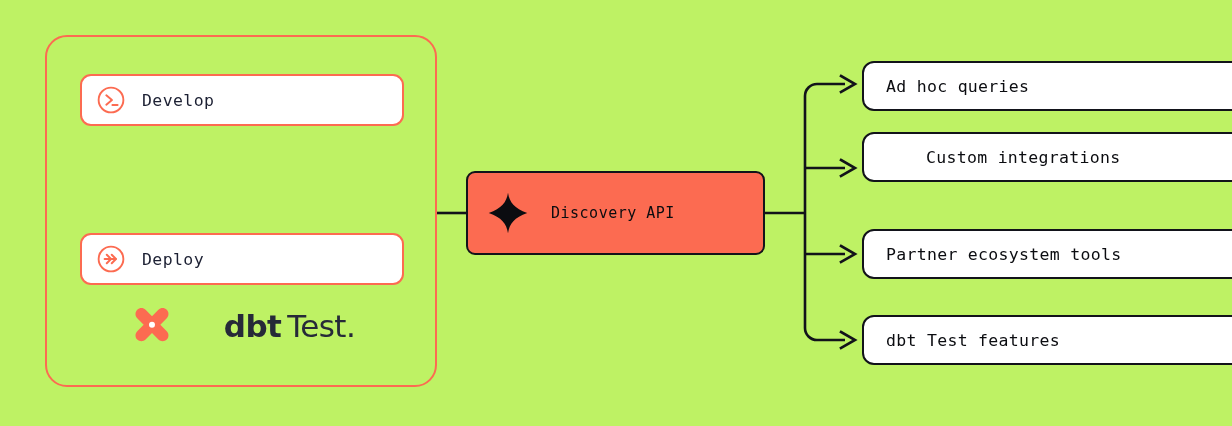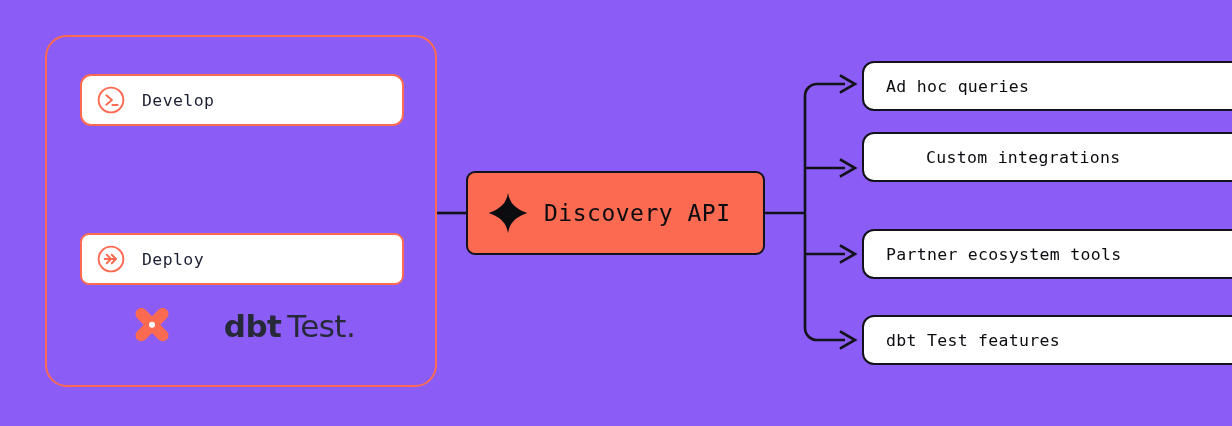--- a/index.html
+++ b/index.html
@@ -7,21 +7,21 @@
     padding: 0;
     background: #ffffff;
   }
   body {
     font-family: "DejaVu Sans Mono", monospace;
   }
   #stage {
     position: relative;
     width: 1232px;
     height: 426px;
-    background: #8b5cf6;
+    background: #bef264;
     overflow: hidden;
   }
 
   
   .left-container {
     position: absolute;
     left: 45px;
     top: 35px;
     width: 392px;
     height: 352px;
@@ -37,21 +37,21 @@
     height: 52px;
     border: 2px solid #FC6B51;
     border-radius: 11px;
     box-sizing: border-box;
     display: flex;
     align-items: center;
     background: #ffffff;
   }
   .stage-item.i0 { top: 37px; }
   .stage-item.i1 { top: 117px; }
-  .stage-item.i2 { top: 196px; border-radius: 9px; }
+  .stage-item.i2 { top: 196px; }
 
   .stage-icon {
     width: 30px;
     height: 30px;
     margin-left: 14px;
     flex: 0 0 auto;
     display: block;
   }
   .stage-label {
     margin-left: 16px;
@@ -98,22 +98,22 @@
     height: 84px;
     background: #FC6B51;
     border: 2px solid #12131A;
     border-radius: 9px;
     box-sizing: border-box;
     display: flex;
     align-items: center;
   }
   .sparkle { width: 44px; height: 44px; margin-left: 18px; flex:0 0 auto; display:block;}
   .center-label {
-    margin-left: 14px;
-    font-size: 23px;
+    margin-left: 21px;
+    font-size: 15px;
     color: #0B0C10;
     letter-spacing: 0.5px;
     font-family: "DejaVu Sans Mono", monospace;
     white-space: nowrap;
   }
 
   
   .out-box {
     position: absolute;
     left: 862px;

